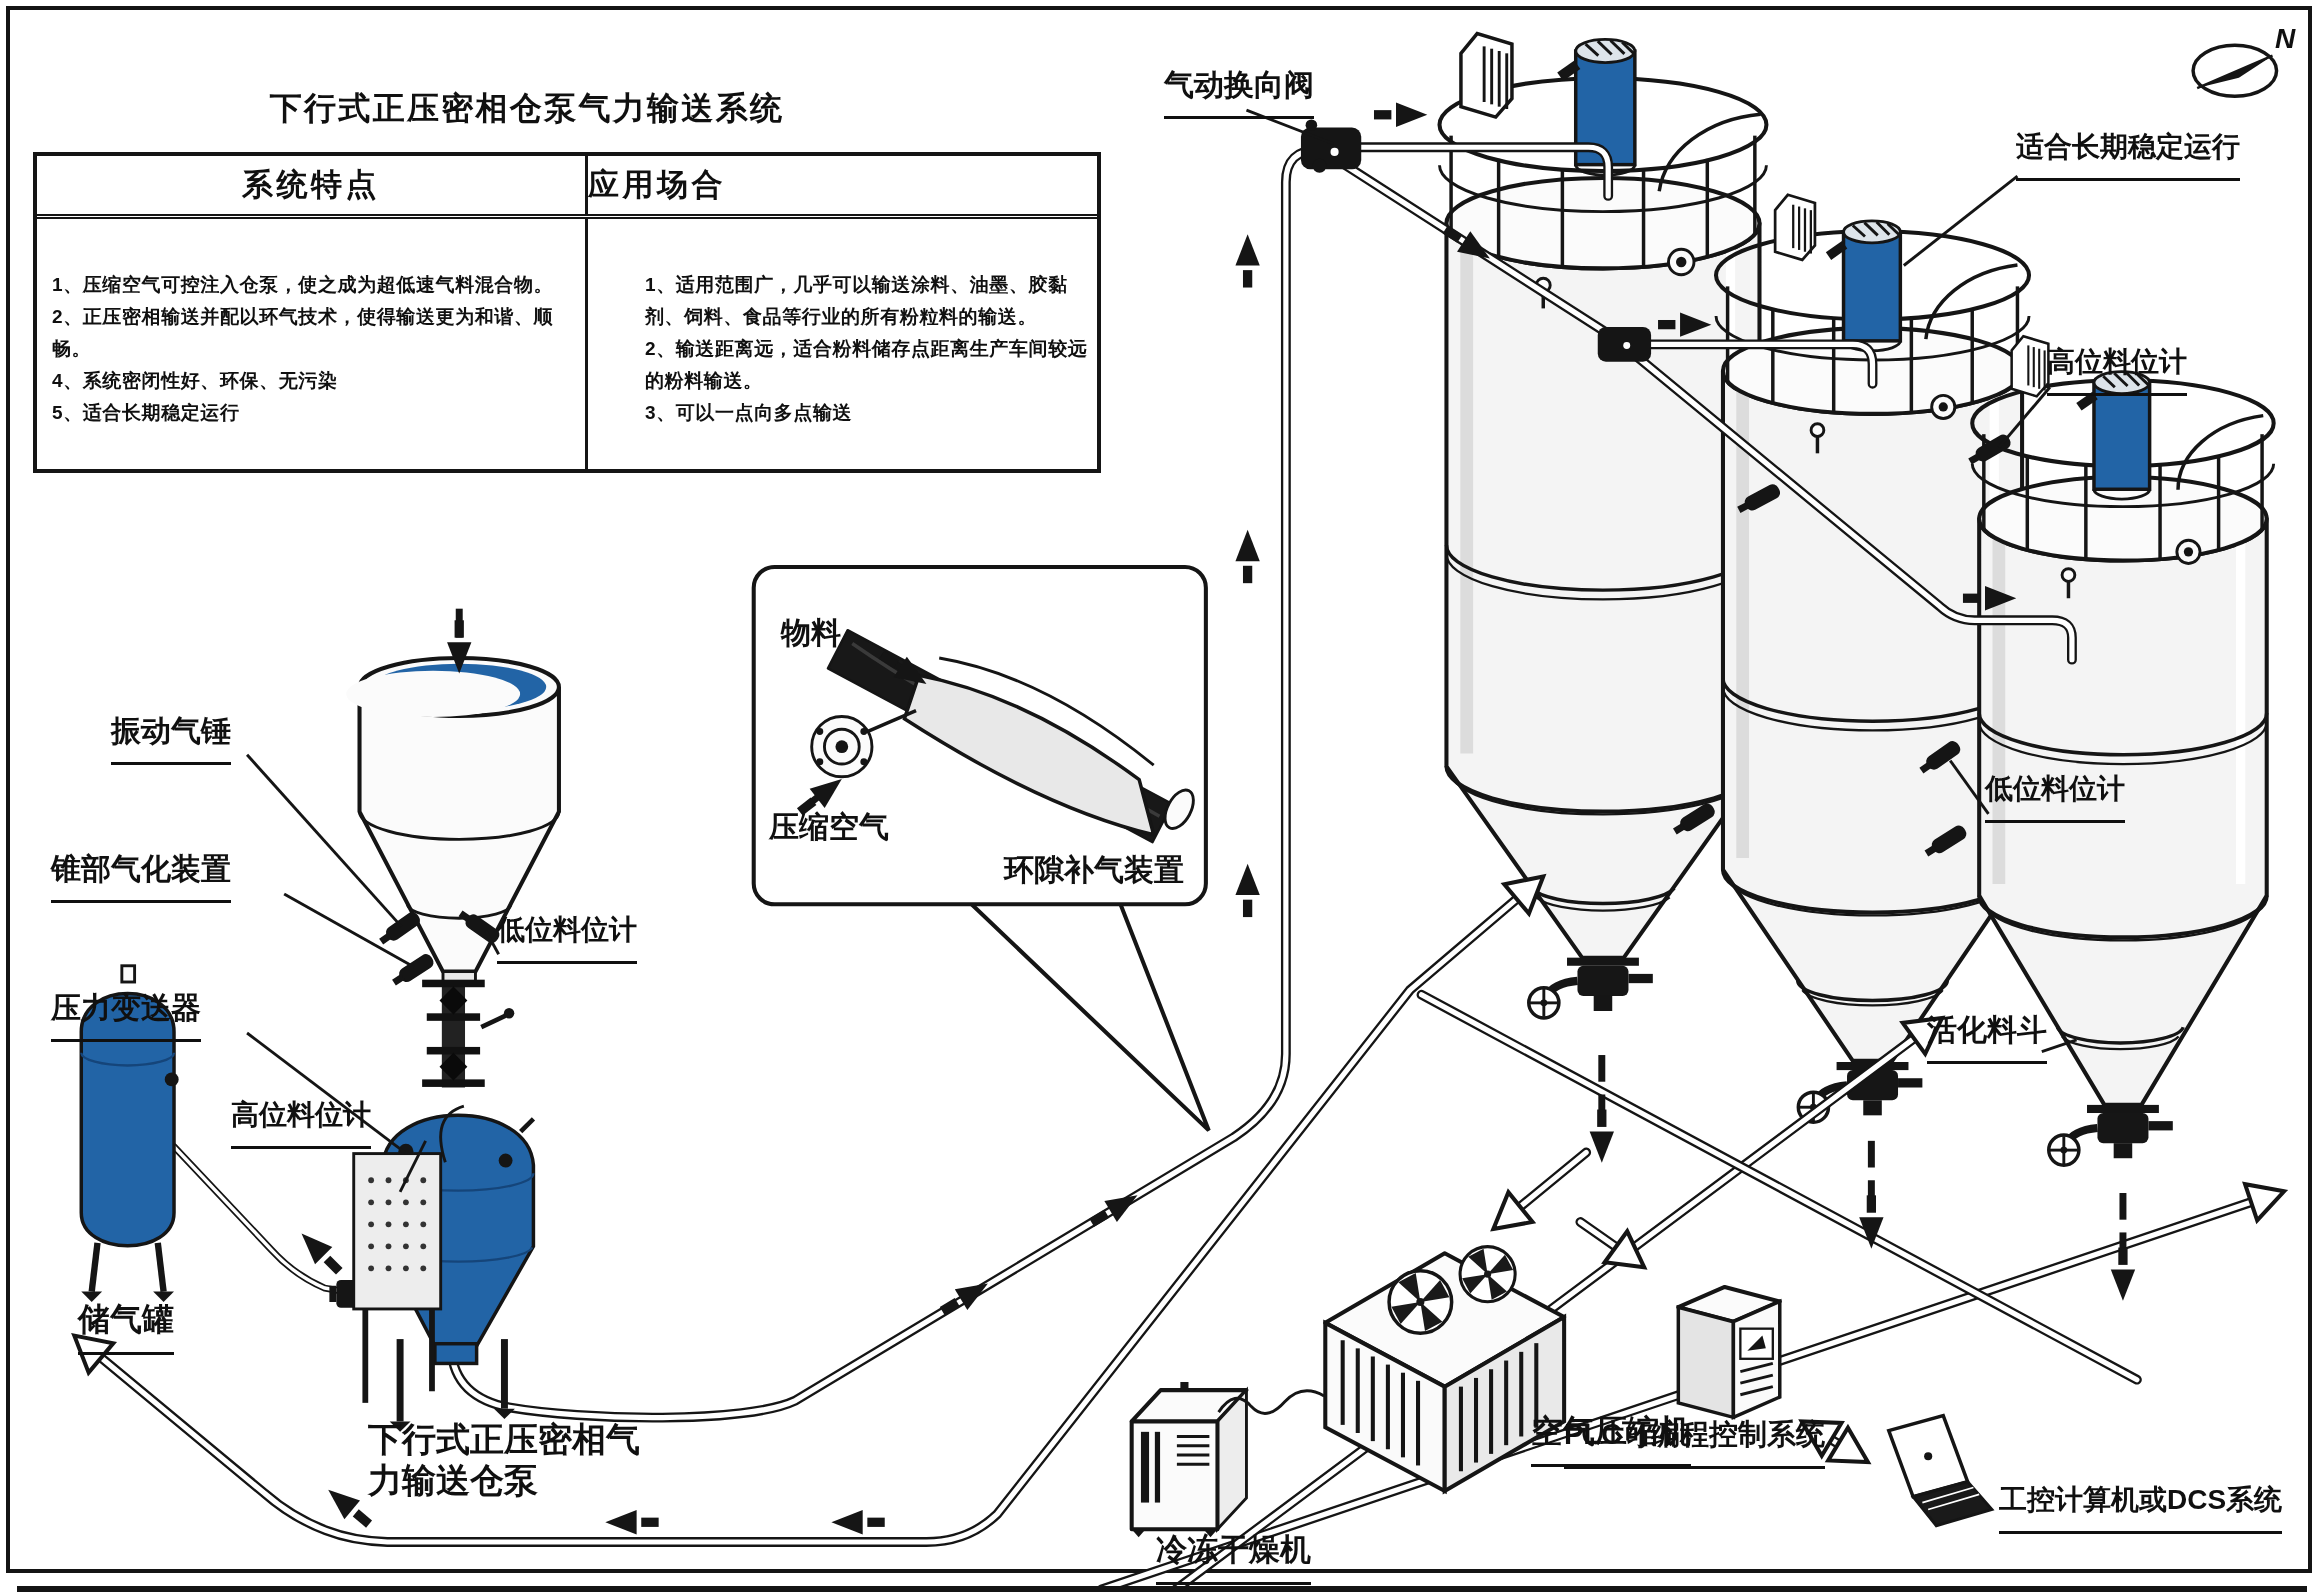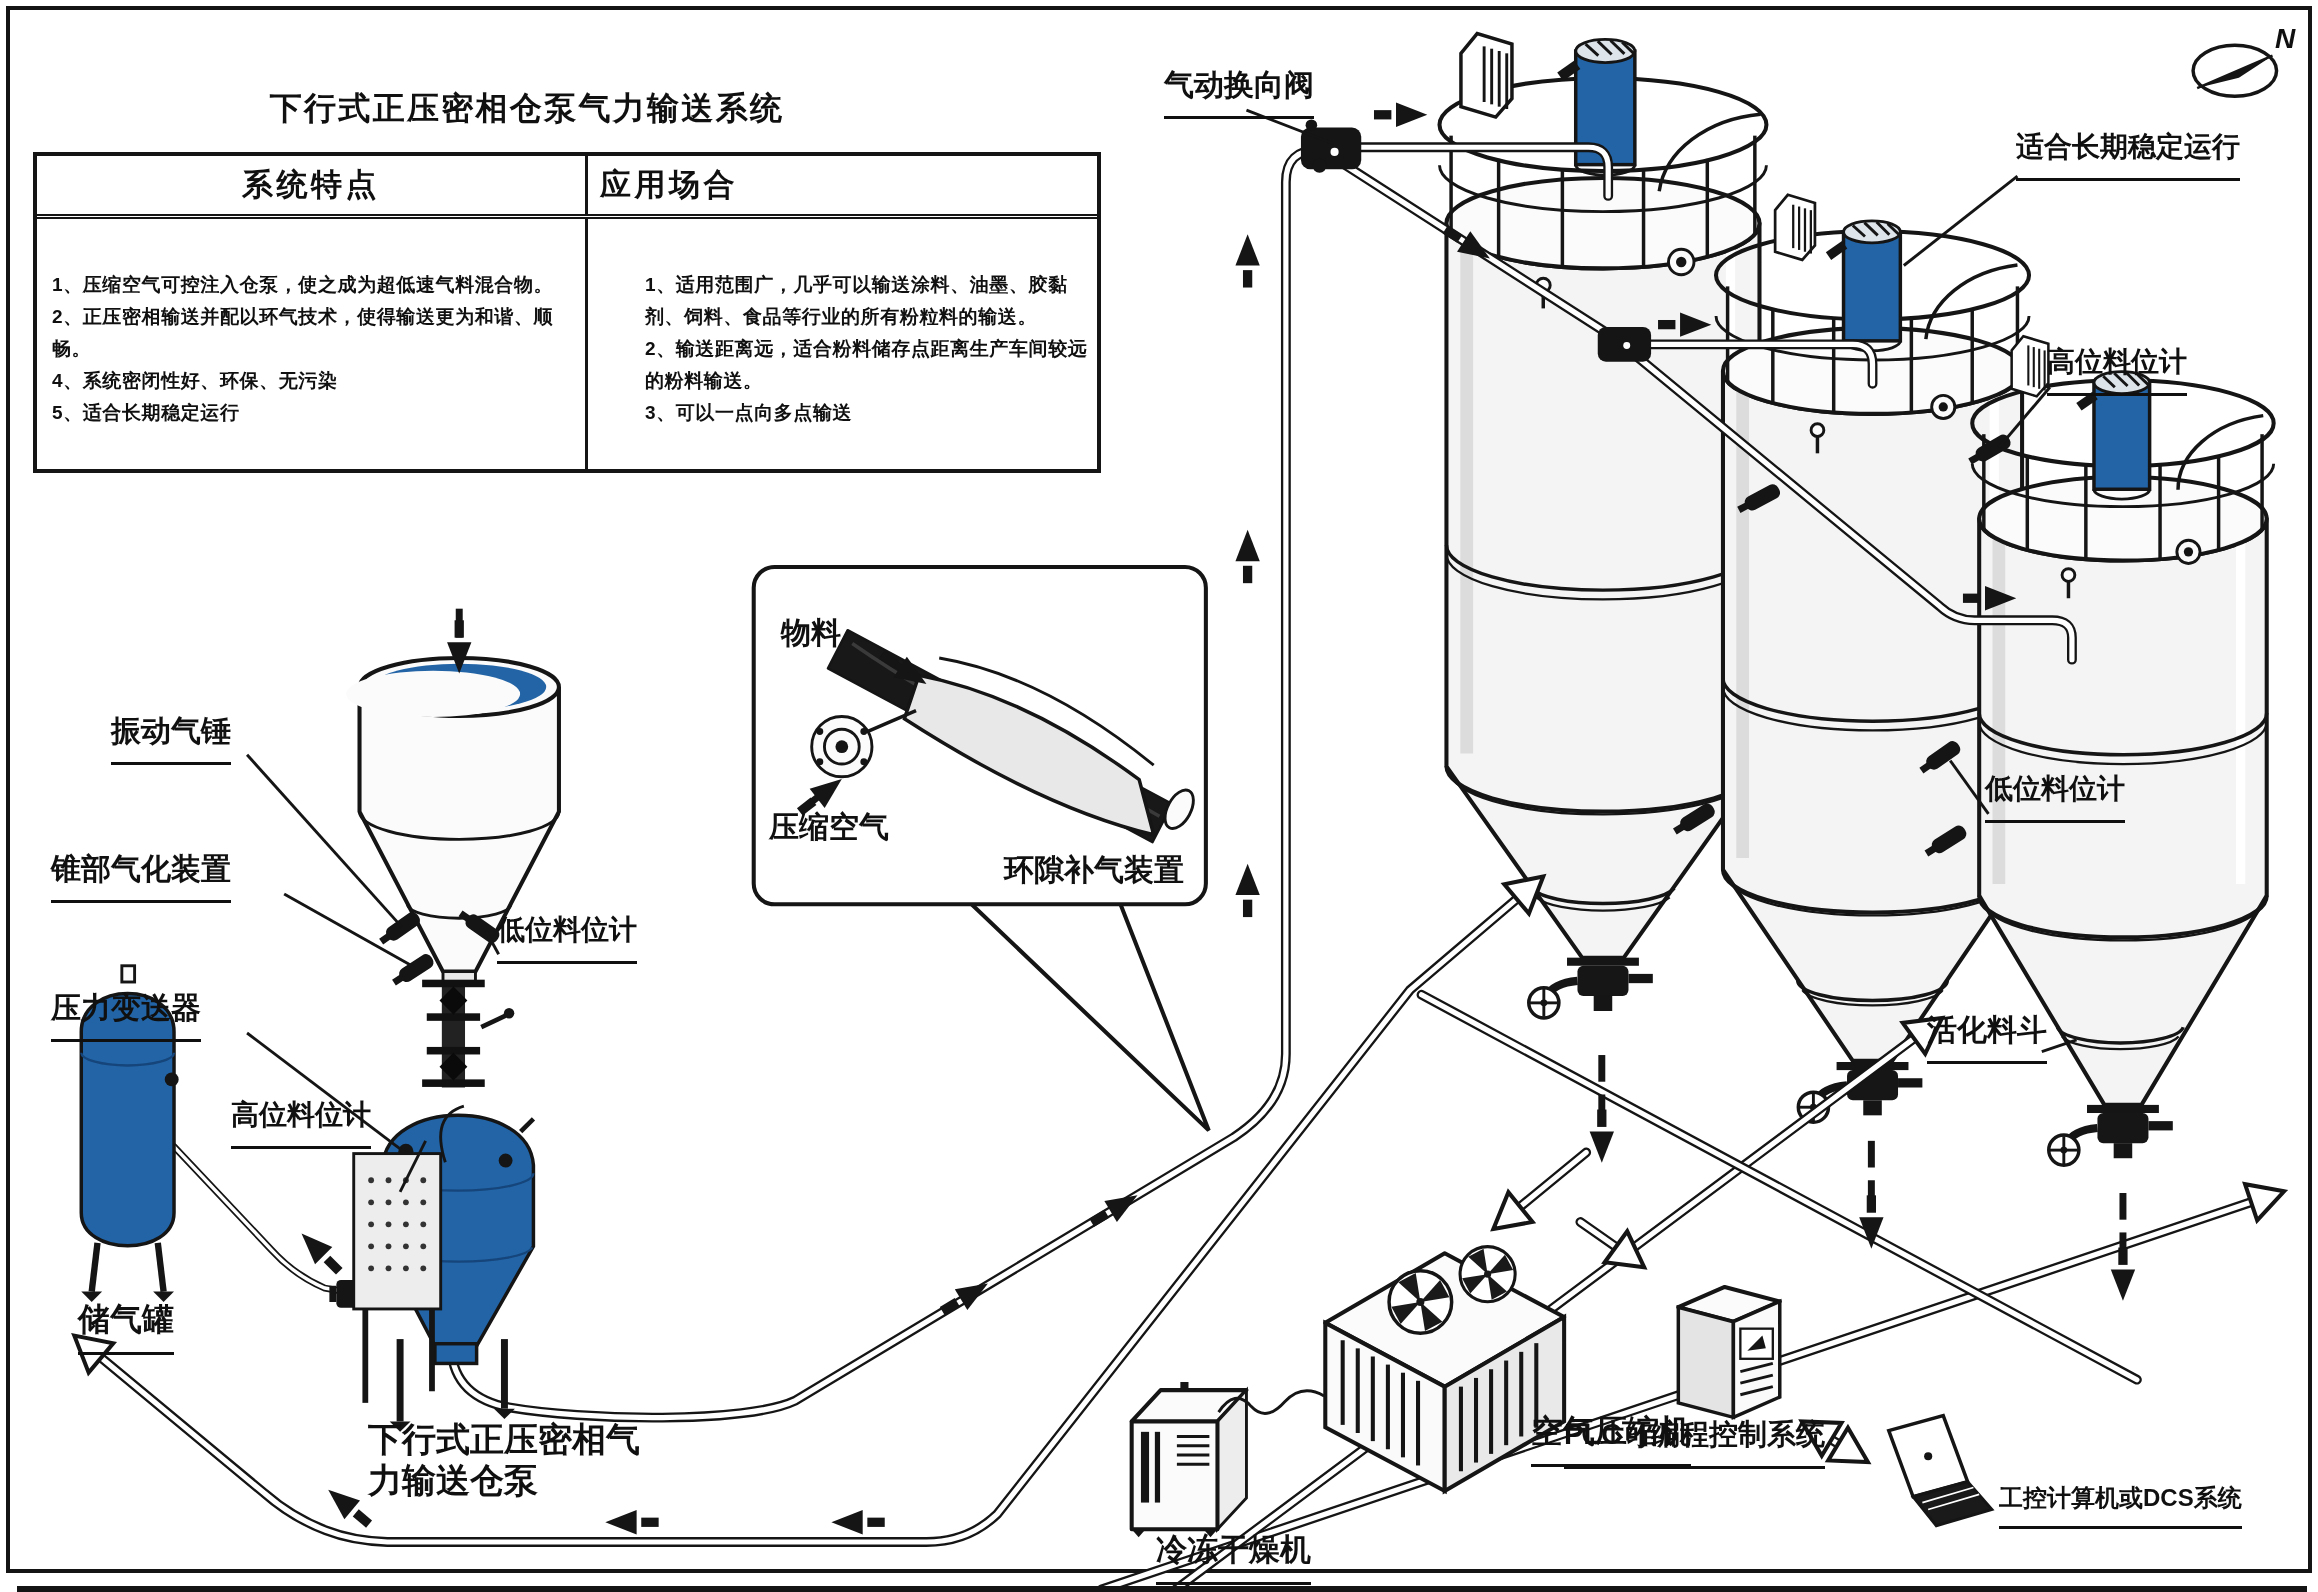--- a/index.html
+++ b/index.html
@@ -502,21 +502,21 @@
       <polygon points="3790,152 3920,96 3862,134" fill="#151515"></polygon>
       <line x1="3790" y1="152" x2="3920" y2="96" stroke="#151515" stroke-width="4"></line>
     </g>
   </svg>
 
   <div class="ttl">下行式正压密相仓泵气力输送系统</div>
 
   <div class="tbl">
     <div class="tbl-head">
       <div class="c1">系统特点</div>
-      <div class="c2" style="display:flex;align-items:center;justify-content:center;margin-left:12px;">应用场合</div>
+      <div class="c2" style="display:flex;align-items:center;justify-content:center;">应用场合</div>
     </div>
     <div class="tbl-body">
       <div class="c1 cells">
         <div>1、压缩空气可控注入仓泵，使之成为超低速气料混合物。</div>
         <div>2、正压密相输送并配以环气技术，使得输送更为和谐、顺畅。</div>
         <div>4、系统密闭性好、环保、无污染</div>
         <div>5、适合长期稳定运行</div>
       </div>
       <div class="c2 cells">
         <div>1、适用范围广，几乎可以输送涂料、油墨、胶黏剂、饲料、食品等行业的所有粉粒料的输送。</div>
@@ -540,19 +540,19 @@
   <div class="lbl u" style="left:78px;top:1302px;font-size:32px;">储气罐</div>
   <div class="lbl" style="left:368px;top:1419px;width:281px;font-size:34px;white-space:normal;line-height:1.2;">下行式正压密相气力输送仓泵</div>
 
   <div class="lbl" style="left:781px;top:616px;font-size:30px;">物料</div>
   <div class="lbl" style="left:769px;top:810px;font-size:30px;">压缩空气</div>
   <div class="lbl" style="left:1004px;top:853px;font-size:30px;">环隙补气装置</div>
 
   <div class="lbl u" style="left:1156px;top:1533px;font-size:31px;">冷冻干燥机</div>
   <div class="lbl u" style="left:1531px;top:1414px;font-size:32px;">空气压缩机</div>
   <div class="lbl u" style="left:1564px;top:1419px;font-size:29px;">PLC可编程控制系统</div>
-  <div class="lbl u" style="left:1999px;top:1485px;font-size:24px;">工控计算机或DCS系统</div>
+  <div class="lbl u" style="left:1999px;top:1485px;font-size:28px;">工控计算机或DCS系统</div>
 
   <div class="compass-n">N</div>
 
   <div class="bottombar"></div>
 </div>
 
 
 </body></html>

